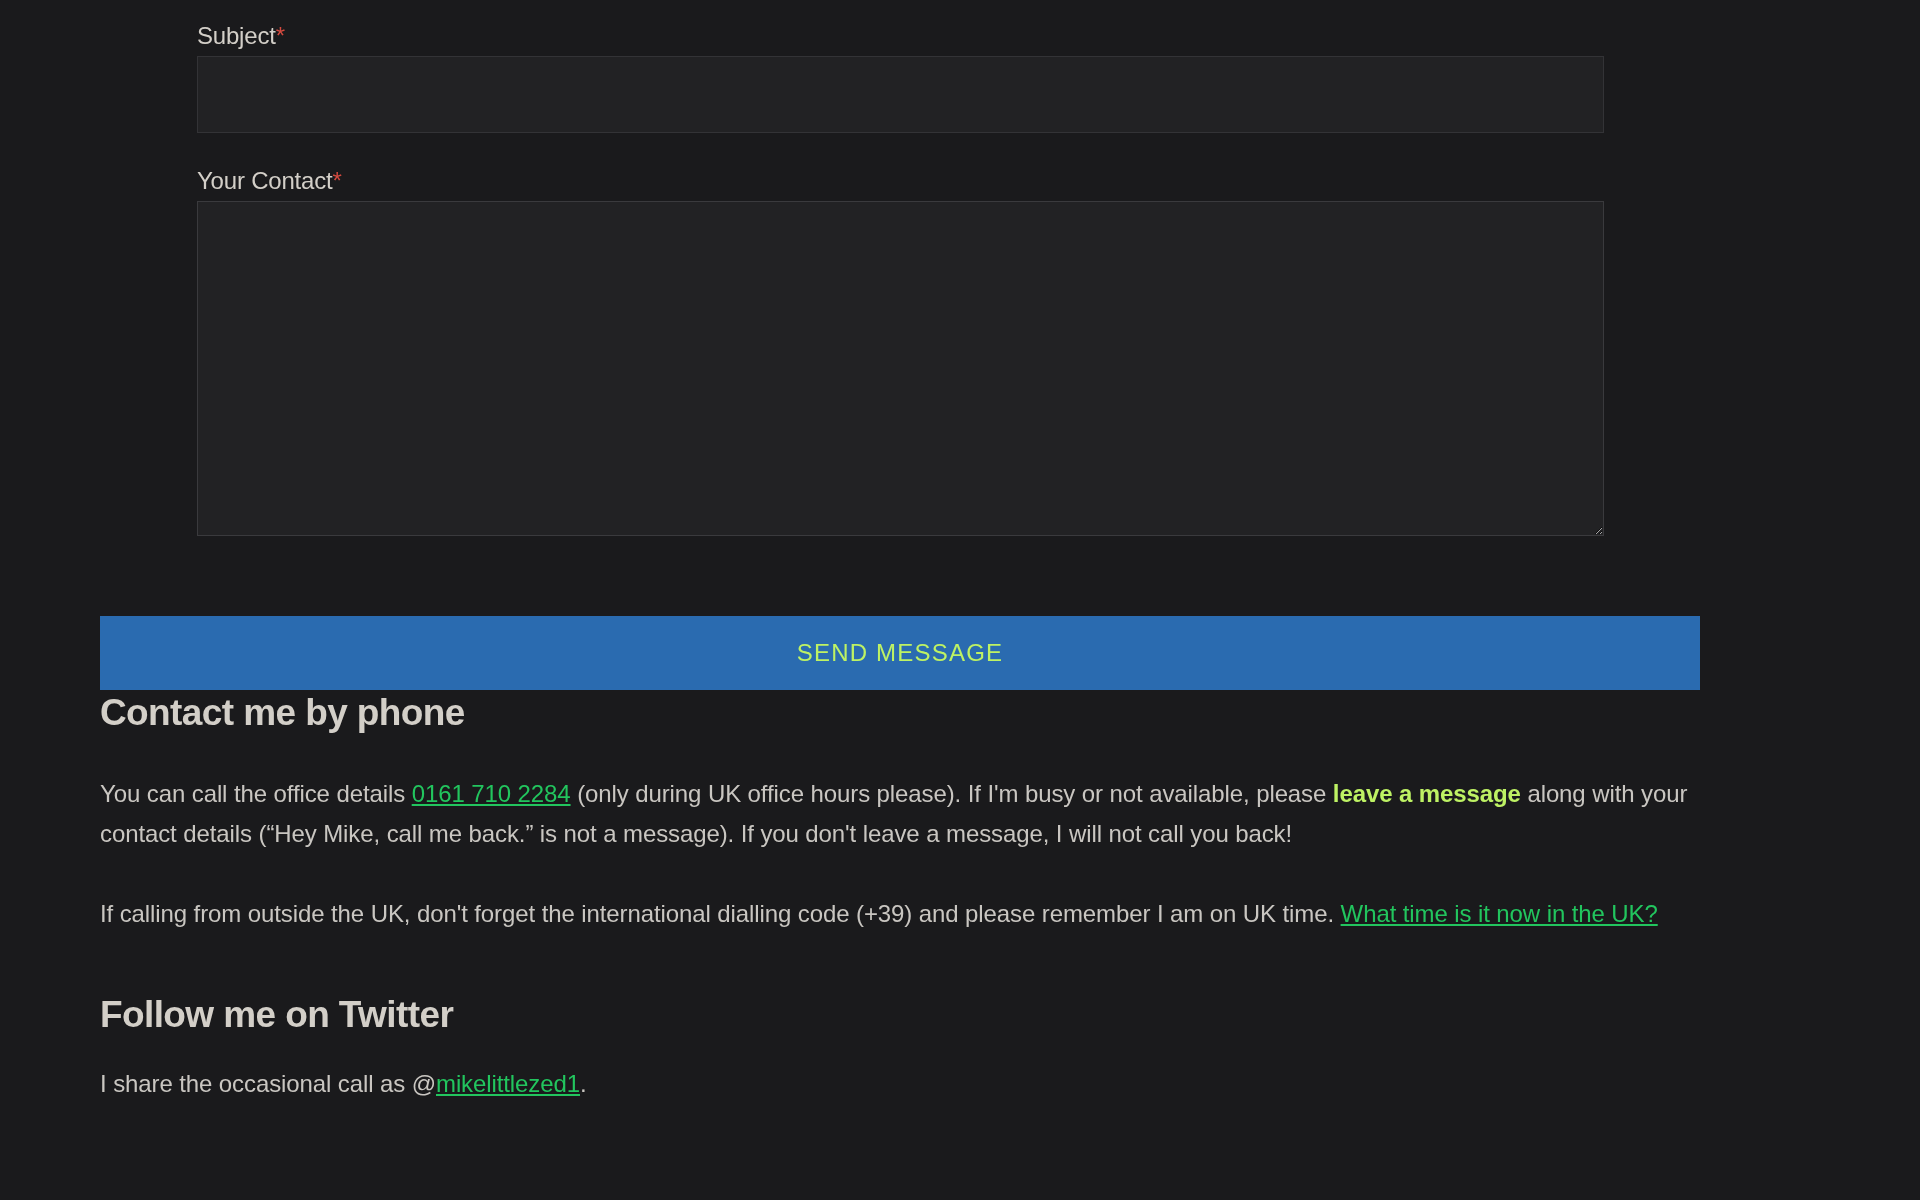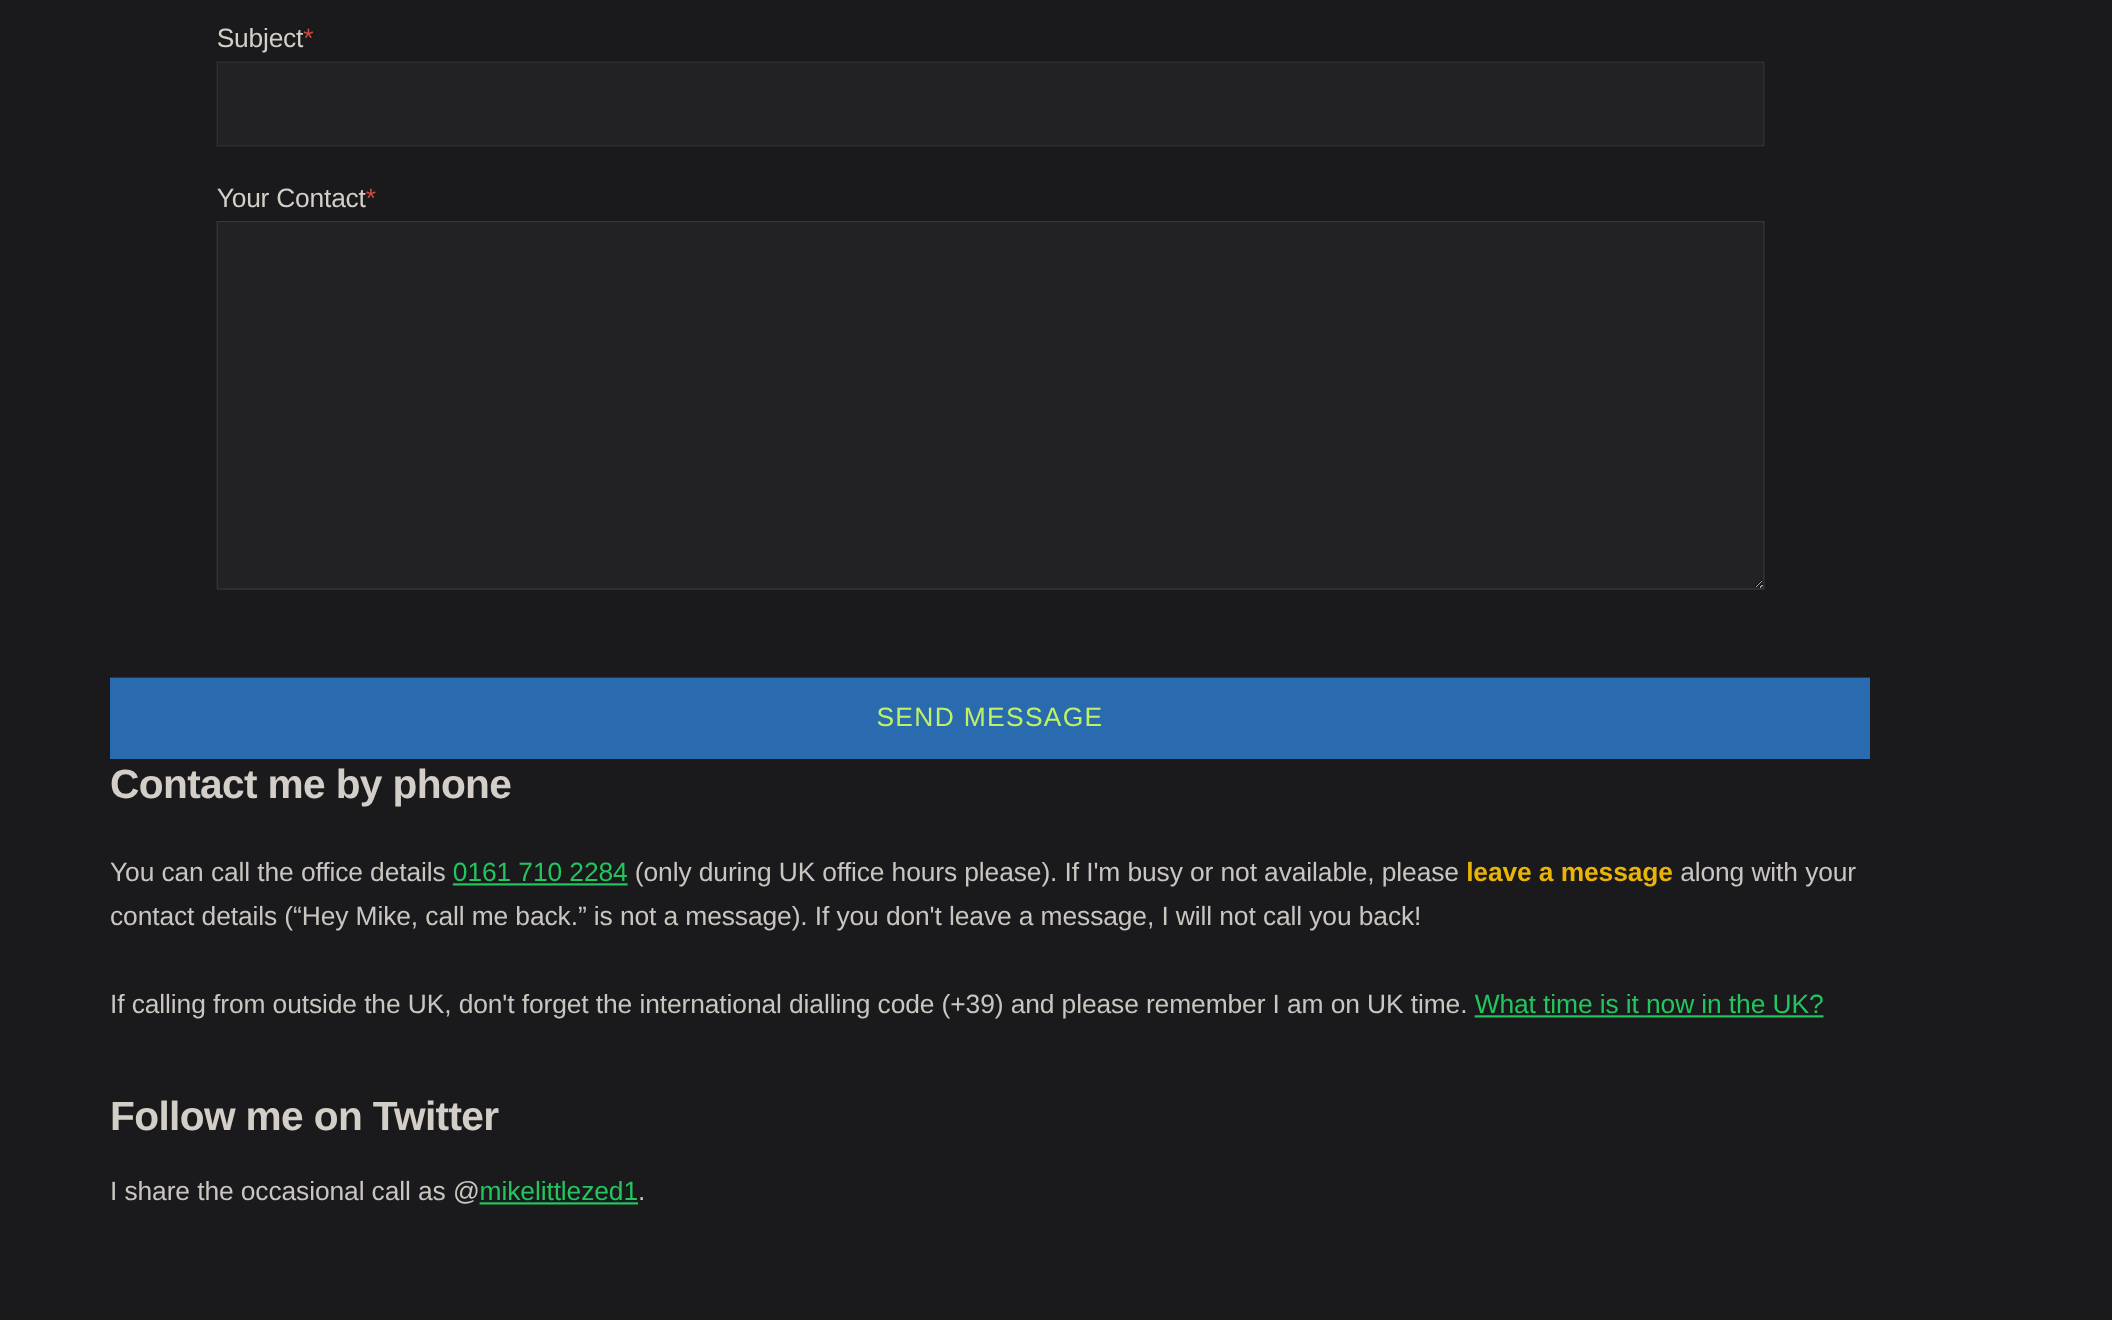--- a/index.html
+++ b/index.html
@@ -87,21 +87,21 @@
     line-height: 40px;
     color: #c9c6c1;
     letter-spacing: -0.1px;
     margin-bottom: 40px;
   }
   p.body.last { margin-bottom: 0; }
   a.link {
     color: #22c55e;
     text-decoration: underline;
   }
-  strong { color: #eab308; font-weight: 700; }
+  strong { color: #bef264; font-weight: 700; }
 </style>
 </head>
 <body>
 
 <div class="page">
 
   <div class="form-block">
     <div class="field-group">
       <label class="label">
         <span>Subject</span><span class="req">*</span>

